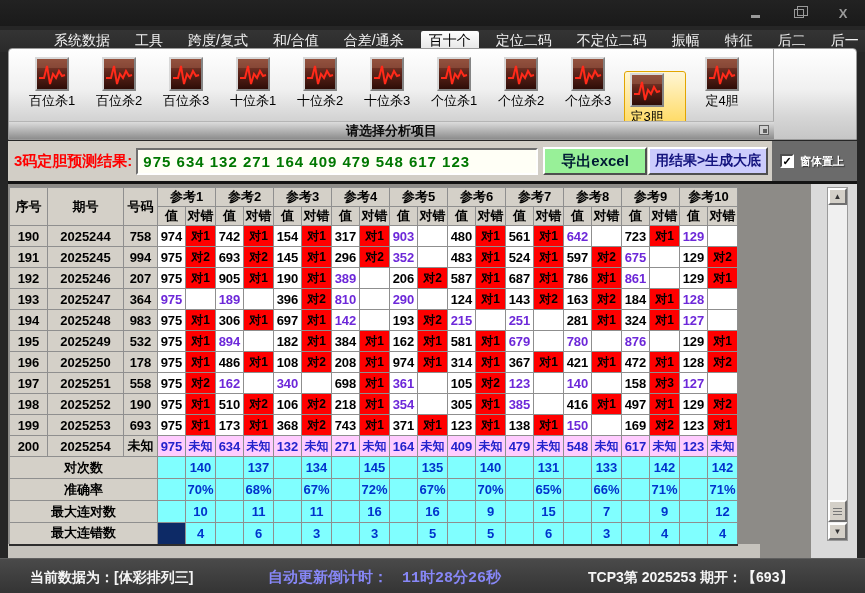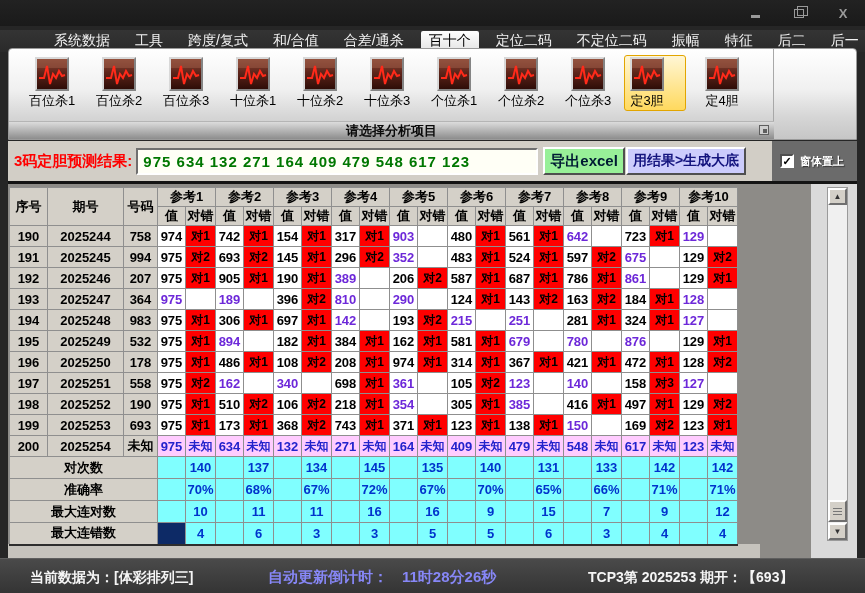--- a/index.html
+++ b/index.html
@@ -25,21 +25,21 @@
   .menu-item { color:#f2f2f2; font-size:14px; padding:1px 8px; white-space:nowrap; cursor:default; }
   .menu-item.active { background:linear-gradient(#ffffff,#e4e4e4); color:#000; border-radius:2px; }
 
   
   .ribbon { position:absolute; left:8px; top:48px; width:849px; height:92px;
     background:linear-gradient(180deg,#ffffff 0%,#f0f0f0 45%,#d6d6d6 75%,#c6c6c6 100%);
     border:1px solid #9a9a9a; border-radius:4px 4px 0 0; }
   .ribbon-group { position:absolute; left:0; top:0; width:765px; height:90px; border-right:1px solid #a8a8a8; }
   .tool-row { display:flex; gap:5px; padding:6px 0 0 12px; }
   .tool-item { width:62px; display:flex; flex-direction:column; align-items:center; padding:2px 0 1px 0; border-radius:3px; cursor:default; }
-  .tool-item.selected { background:linear-gradient(#fff6d5,#ffd95e); border:1px solid #e2a500; padding:1px 16px 0 0; }
+  .tool-item.selected { background:linear-gradient(#fff6d5,#ffd95e); border:1px solid #e2a500; padding:1px 16px 0 0;margin-top:16px; }
   .tool-icon { width:34px; height:34px; border:2px outset #d8d8d8; background:linear-gradient(#8a4a38 0%,#5e241a 45%,#2e0d08 100%); display:block; }
   .tool-label { font-size:13px; color:#000; margin-top:1px; white-space:nowrap; }
   .ribbon-hint { position:absolute; left:0; bottom:0; width:765px; height:18px;
     background:linear-gradient(#dcdcdc,#8d8d8d); border-top:1px solid #b5b5b5;
     text-align:center; font-size:13px; font-weight:bold; color:#0a0a0a; line-height:18px; }
   .launcher { position:absolute; right:4px; bottom:4px; width:10px; height:10px; border:1px solid #5f5f5f; background:#cfcfcf; }
   .launcher:before { content:""; position:absolute; right:1px; bottom:1px; width:4px; height:4px; background:#5f5f5f; }
 
   
   .predictbar { position:absolute; left:8px; top:141px; width:849px; height:43px; display:flex; }
@@ -47,21 +47,21 @@
     display:flex; align-items:center; }
   .pb-dark { flex:1; height:43px; background:#6b6b6b; border-bottom:3px solid #141414;
     display:flex; align-items:center; gap:6px; padding-left:8px; }
   .predict-label { color:#ff0000; font-weight:bold; font-size:15px; margin-left:6px; white-space:nowrap; }
   .predict-input { width:402px; height:27px; margin-left:4px; background:#fffff6;
     border:2px solid; border-color:#6f6f6f #ffffff #ffffff #6f6f6f;
     color:#007700; font-family:"Liberation Sans",sans-serif; font-weight:bold; font-size:15px;
     letter-spacing:1px; padding-left:5px; }
   .btn { height:28px; border:2px solid; border-color:#ffffff #4f4f4f #4f4f4f #ffffff;
     font-family:"Liberation Sans",sans-serif; font-weight:bold; cursor:default; white-space:nowrap; }
-  .btn-export { background:#98f098; color:#001a33; font-size:15px; margin-left:5px; padding:0 5px; }
+  .btn-export { background:#98f098; color:#001a33; font-size:15px; margin-left:5px; padding:0 16px; }
   .btn-generate { background:#ccccfc; color:#14147e; font-size:14px; margin-left:1px; padding:0 5px; }
   .chk { width:14px; height:14px; background:#ffffff; border:2px solid; border-color:#4f4f4f #ffffff #ffffff #4f4f4f;
     display:flex; align-items:center; justify-content:center; font-size:11px; font-weight:bold; color:#000; }
   .chk-label { color:#ffffff; font-size:11px; font-weight:bold; text-shadow:1px 1px 1px #333; white-space:nowrap; }
 
   
   .main { position:absolute; left:8px; top:184px; width:849px; height:374px; background:#8d8b87; }
   .scroll-strip { position:absolute; right:0; top:0; width:46px; height:374px; background:#dadada; }
   .below-table { position:absolute; left:0; top:360px; width:752px; height:14px; background:#c6c3bd; }
 
@@ -94,21 +94,21 @@
   .sb-thumb { position:absolute; left:0; bottom:18px; width:19px; height:22px; background:#d4d0c8;
     border:2px solid; border-color:#ffffff #6f6f6f #6f6f6f #ffffff;
     display:flex; align-items:center; justify-content:center; }
   .sb-grip { width:9px; height:7px; border-top:1px solid #777; border-bottom:1px solid #777;
     background:linear-gradient(#d4d0c8 0 2px,#777 2px 3px,#d4d0c8 3px 100%); }
 
   
   .statusbar { position:absolute; left:0; top:558px; width:865px; height:35px;
     background:linear-gradient(#4a4a4a,#343434); border-top:1px solid #5e5e5e; }
   .st-left { position:absolute; left:30px; top:10px; color:#f5f5f5; font-size:14px; font-weight:bold; }
-  .st-count { position:absolute; left:268px; top:9px; color:#8787f7; font-size:15px; font-weight:bold; }
+  .st-count { position:absolute; left:268px; top:9px; color:#8787f7; font-size:15px; font-weight:bold;font-family:Liberation Mono, monospace; }
   .st-count .cv { margin-left:14px; }
   .st-right { position:absolute; left:588px; top:10px; color:#f5f5f5; font-size:14px; font-weight:bold; }
 </style>
 </head>
 <body>
 
 <div class="titlebar">
   <div class="win-controls">
     <div class="wc">
         <div class="min-bar"></div>

